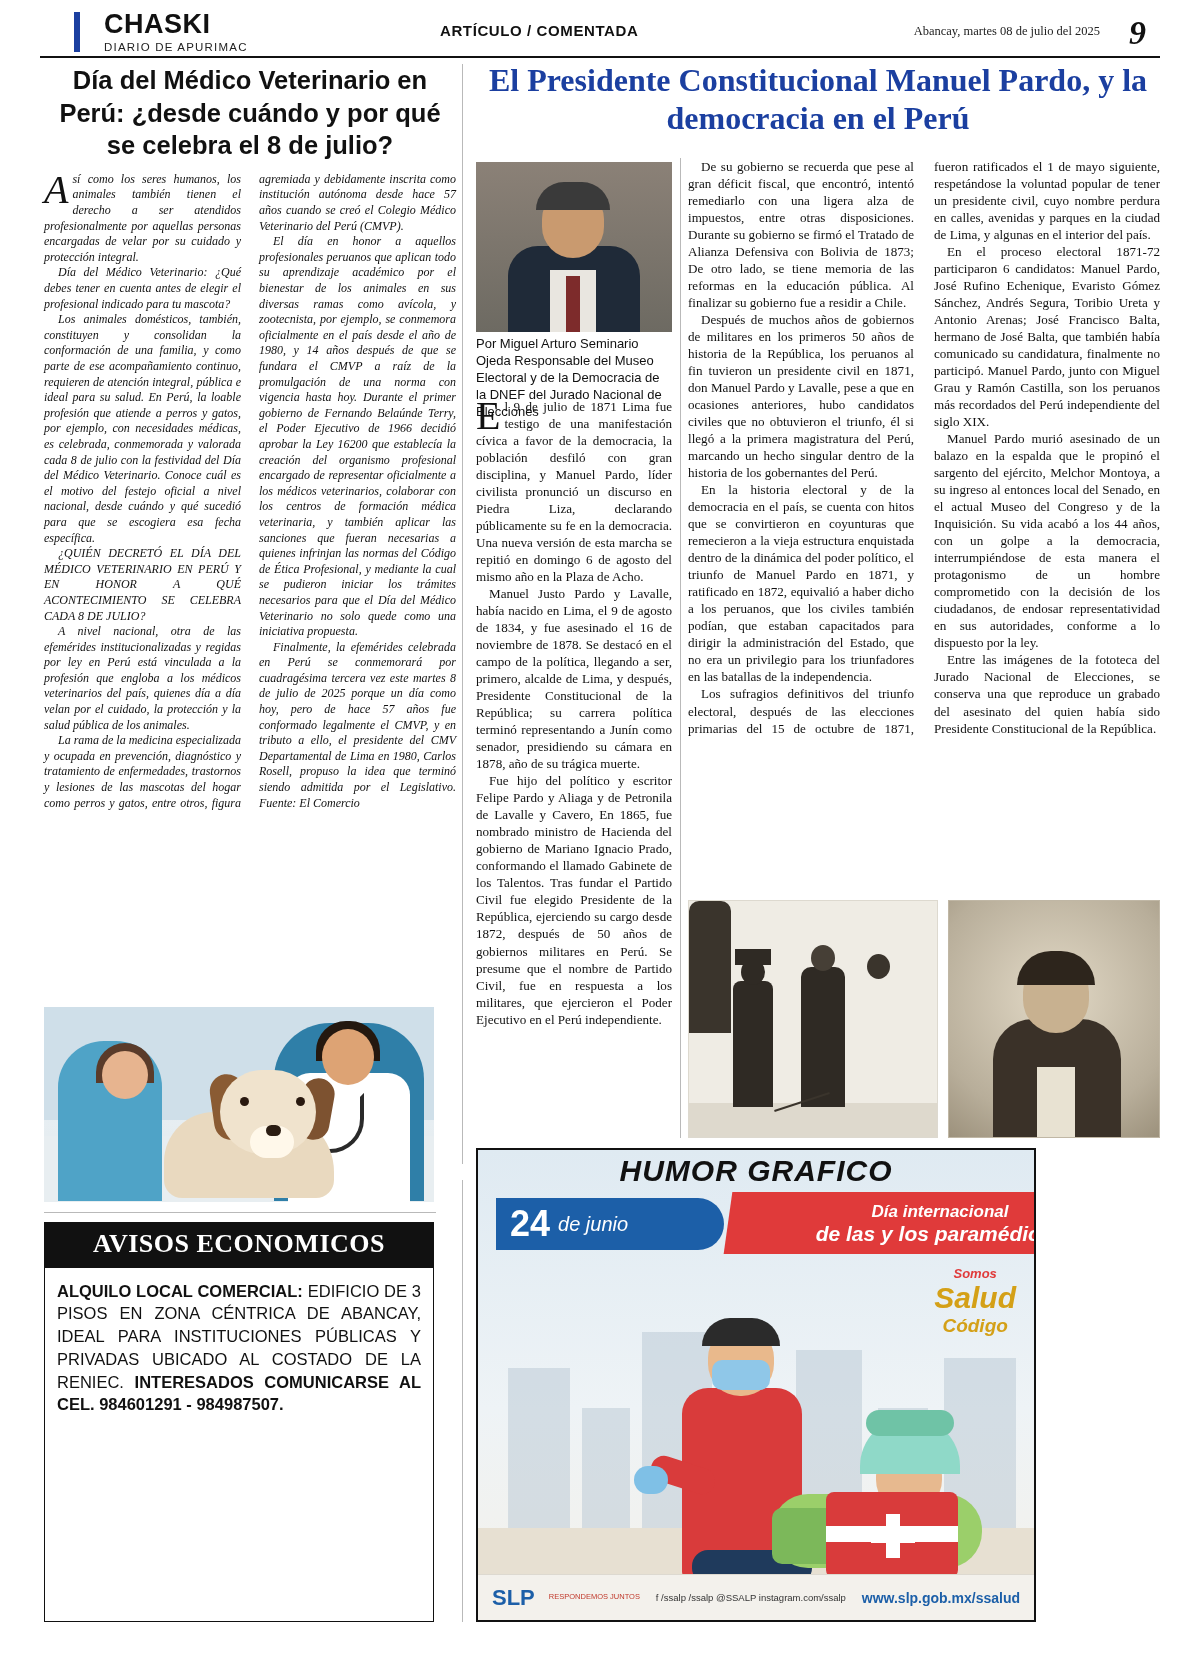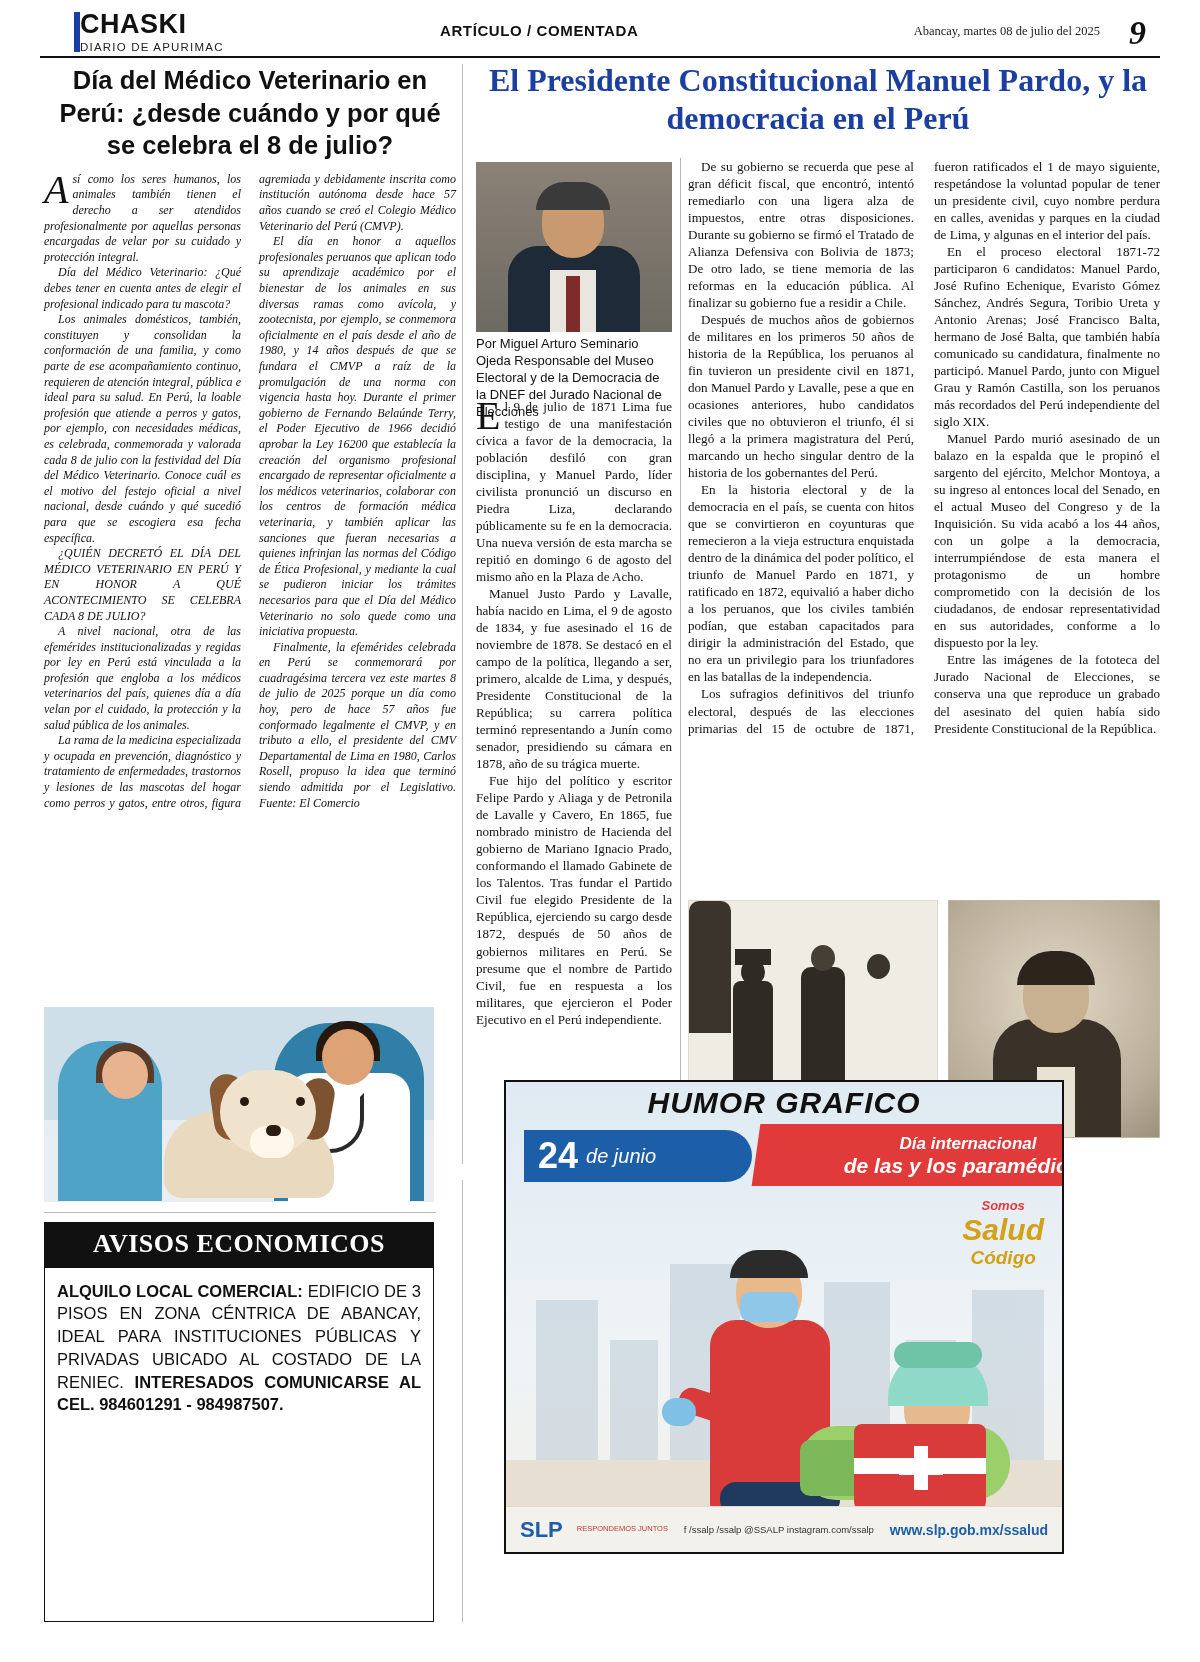--- a/index.html
+++ b/index.html
@@ -14,21 +14,21 @@
   .page{
     position:absolute;left:0;top:0;width:1200px;height:1662px;
     padding:0;box-sizing:border-box;
   }
 
   
   .masthead{
     position:absolute;left:40px;top:8px;width:1120px;height:48px;
     display:flex;align-items:center;
   }
-  .mast-left{display:flex;align-items:center;gap:0;padding-left:34px;}
+  .mast-left{display:flex;align-items:center;gap:24px;padding-left:34px;}
   .mast-bar{width:6px;height:40px;background:#1b3fa0;}
   .mast-title{
     font-family:"Liberation Sans", sans-serif;
     font-weight:bold;font-size:27px;letter-spacing:.5px;line-height:1;
     color:#111;
   }
   .mast-sub{
     font-family:"Liberation Sans", sans-serif;
     font-size:11.5px;letter-spacing:1.2px;color:#222;margin-top:3px;
   }
@@ -232,22 +232,22 @@
   .eng-man3h{left:178px;bottom:158px;width:23px;height:25px;border-radius:50%;background:#3a342c;position:absolute;}
   .eng-cane{position:absolute;left:84px;bottom:34px;width:58px;height:2px;background:#3a342c;transform:rotate(-18deg);}
   .port-bg{position:absolute;inset:0;background:radial-gradient(circle at 50% 40%, #e2d9c6 0%, #b8ae9a 70%, #9c917c 100%);}
   .port-body{position:absolute;left:44px;bottom:0;width:128px;height:118px;background:#3a3128;border-radius:40px 40px 0 0;}
   .port-shirt{position:absolute;left:88px;bottom:0;width:38px;height:70px;background:#e8e2d2;}
   .port-head{position:absolute;left:74px;bottom:104px;width:66px;height:74px;border-radius:34px;background:#c8b190;}
   .port-hair{position:absolute;left:68px;bottom:152px;width:78px;height:34px;border-radius:38px 38px 0 0;background:#2d251c;}
 
   
   .humor{
-    position:absolute;left:476px;top:1080px;width:560px;height:474px;
-    border:2px solid #111;box-sizing:border-box;overflow:hidden;background:#e9f1f6;margin-left:28px;
+    position:absolute;left:476px;top:1148px;width:560px;height:474px;
+    border:2px solid #111;box-sizing:border-box;overflow:hidden;background:#e9f1f6;
   }
   .humor-title{
     position:absolute;left:0;top:4px;width:100%;text-align:center;
     font-family:"Liberation Sans", sans-serif;font-style:italic;font-weight:bold;
     font-size:30px;letter-spacing:1px;color:#111;z-index:6;
   }
   .h-sky{position:absolute;left:0;top:0;width:100%;height:100%;
     background:linear-gradient(180deg,#dfeaf2 0%,#eef3f6 55%,#f4f1ea 100%);}
   .h-buildings{position:absolute;left:0;bottom:92px;width:100%;height:220px;opacity:.5;}
   .h-b{position:absolute;bottom:0;background:#b9c8d4;}

